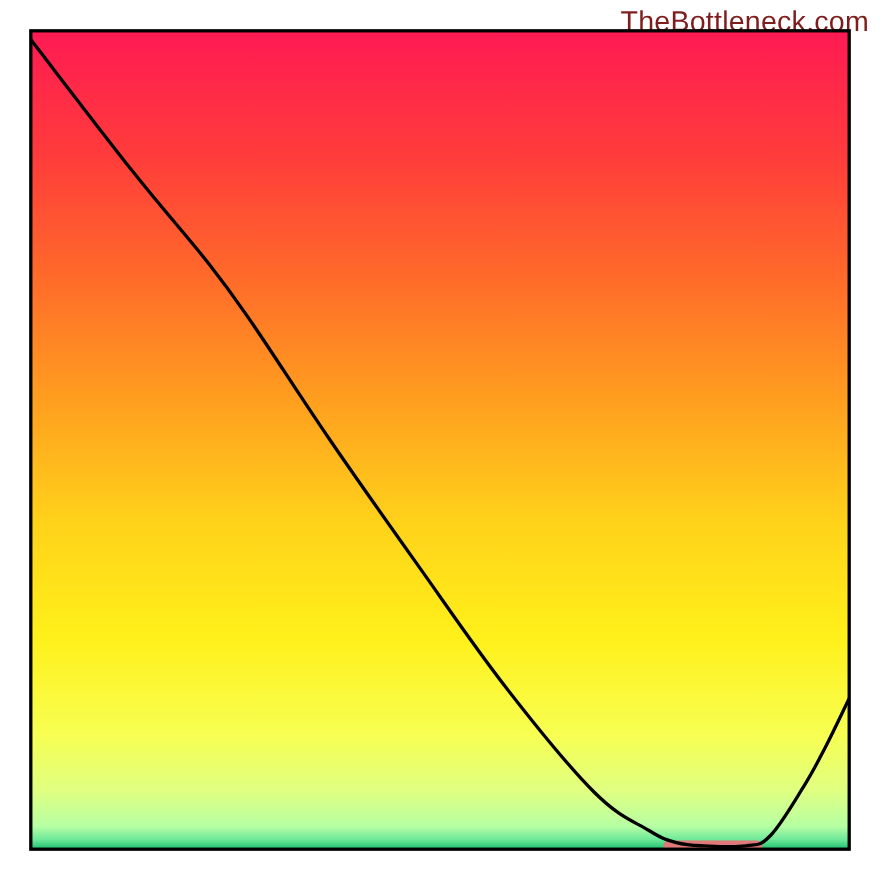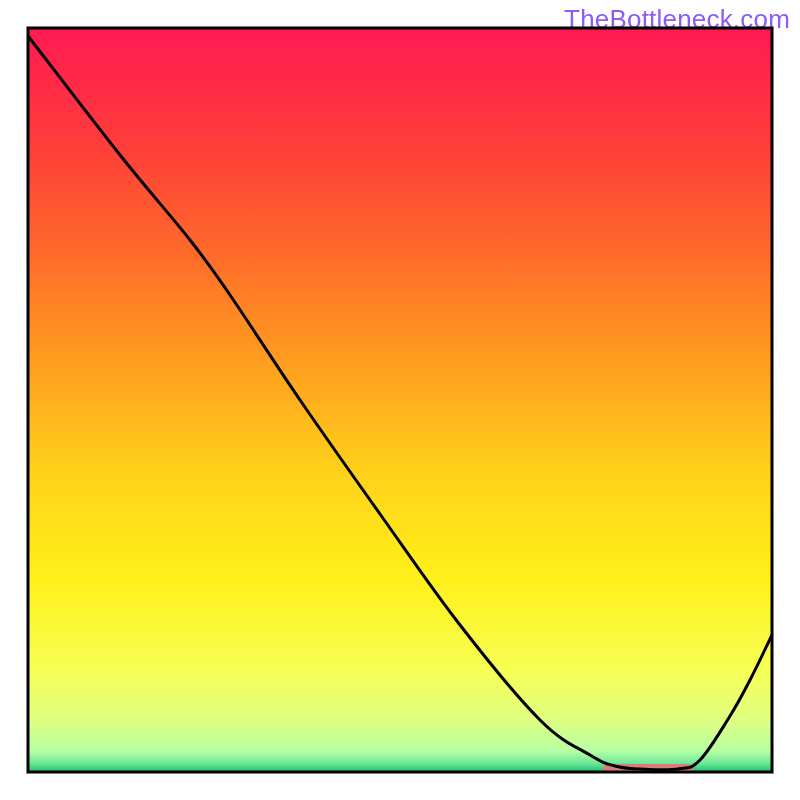--- a/index.html
+++ b/index.html
@@ -15,21 +15,21 @@
     position: relative;
     width: 800px;
     height: 800px;
   }
   .watermark {
     position: absolute;
     top: 4px;
     right: 10px;
     font-size: 26px;
     font-weight: 500;
-    color: #8b5cf6;
+    color: #7f1d1d;
     letter-spacing: 0.2px;
     user-select: none;
   }
   svg {
     position: absolute;
     left: 0;
     top: 0;
   }
 </style>
 </head>

